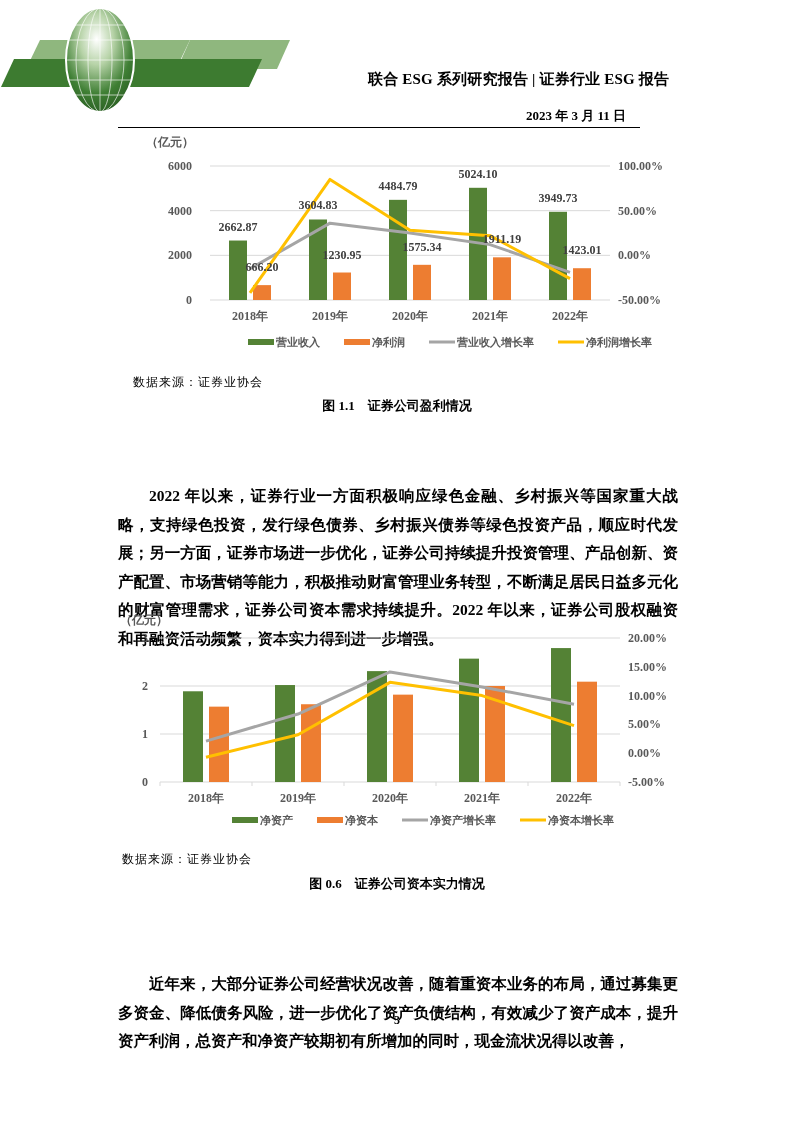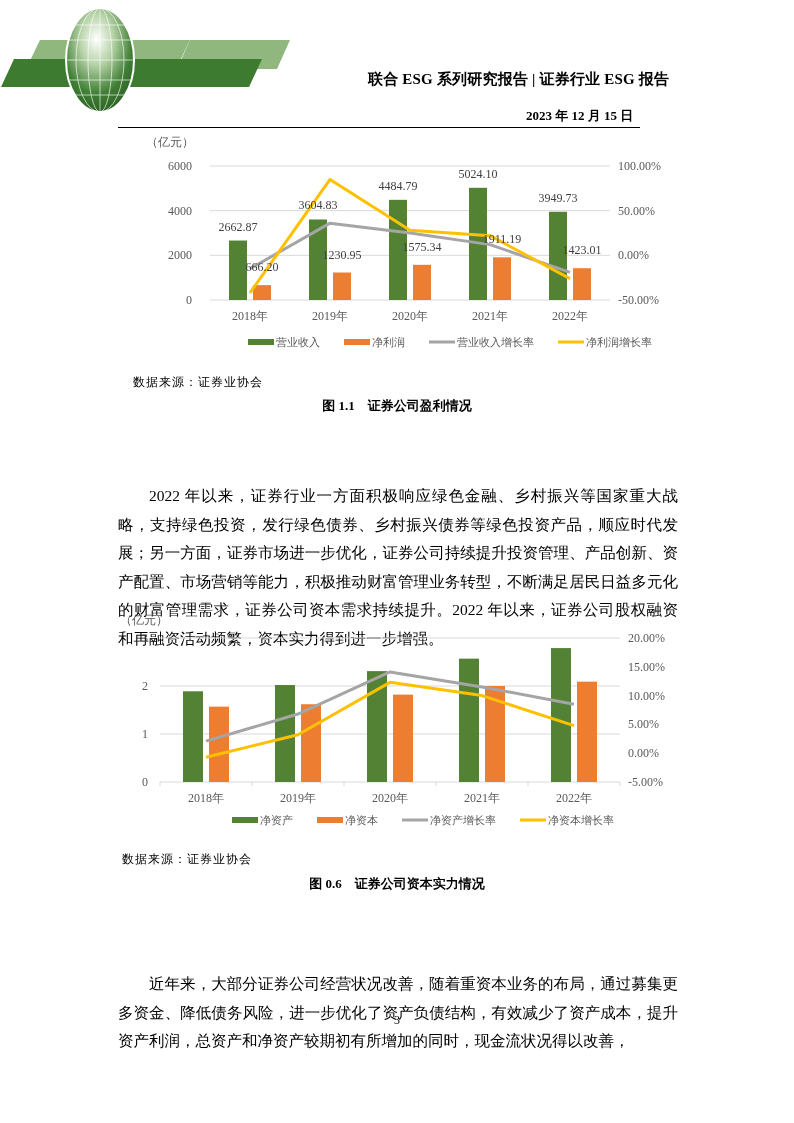--- a/index.html
+++ b/index.html
@@ -1,17 +1,17 @@
 <!DOCTYPE html>
 <html><head>
 <meta charset="utf-8">
 <style>
   html,body{margin:0;padding:0;background:#fff;}
   body{width:794px;height:1123px;position:relative;overflow:hidden;font-family:"Liberation Serif","DejaVu Serif",serif;color:#000;}
-  .abs{position:absolute;}
+  .abs{position:absolute;font-weight:bold;}
   .hdr-title{left:352px;top:70px;font-size:15px;font-weight:bold;letter-spacing:0.2px;margin-left:16px;}
   .hdr-date{left:526px;top:107px;font-size:13px;font-weight:bold;}
   .hdr-rule{left:118px;top:127px;width:522px;height:1px;background:#000;}
   .src{font-size:12px;font-weight:normal;letter-spacing:1px;text-align:center;}
   .caption{font-size:13px;font-weight:bold;width:794px;text-align:center;left:0;}
   .para{left:118px;width:560px;font-size:15.5px;line-height:28.5px;text-align:justify;margin-top:48px;}
   .para p{margin:0;text-indent:2em;}
   .pagenum{left:0;width:794px;text-align:center;top:1013px;font-size:12px;}
   svg text{font-family:"Liberation Serif","DejaVu Serif",serif;}
 </style>
@@ -41,21 +41,21 @@
       <line x1="68" y1="40" x2="132" y2="40"></line>
       <line x1="66" y1="60" x2="134" y2="60"></line>
       <line x1="68" y1="80" x2="132" y2="80"></line>
       <line x1="74" y1="25" x2="126" y2="25"></line>
       <line x1="74" y1="95" x2="126" y2="95"></line>
     </g>
   </svg>
 </div>
 
 <div class="abs hdr-title">联合 ESG 系列研究报告 | 证券行业 ESG 报告</div>
-<div class="abs hdr-date">2023 年 12 月 15 日</div>
+<div class="abs hdr-date">2023 年 3 月 11 日</div>
 <div class="abs hdr-rule"></div>
 
 <div class="abs" style="left:120px;top:130px;width:560px;height:225px;">
   <svg id="chart1" width="560" height="225">
       <text x="26" y="16" font-size="12" fill="#595959">（亿元）</text>
       <line x1="90" x2="490" y1="170" y2="170" stroke="#d9d9d9" stroke-width="1"></line>
       <text x="72" y="174" font-size="12" fill="#595959" text-anchor="end">0</text>
       <line x1="90" x2="490" y1="125.33333333333334" y2="125.33333333333334" stroke="#d9d9d9" stroke-width="1"></line>
       <text x="72" y="129.33333333333334" font-size="12" fill="#595959" text-anchor="end">2000</text>
       <line x1="90" x2="490" y1="80.66666666666667" y2="80.66666666666667" stroke="#d9d9d9" stroke-width="1"></line>

